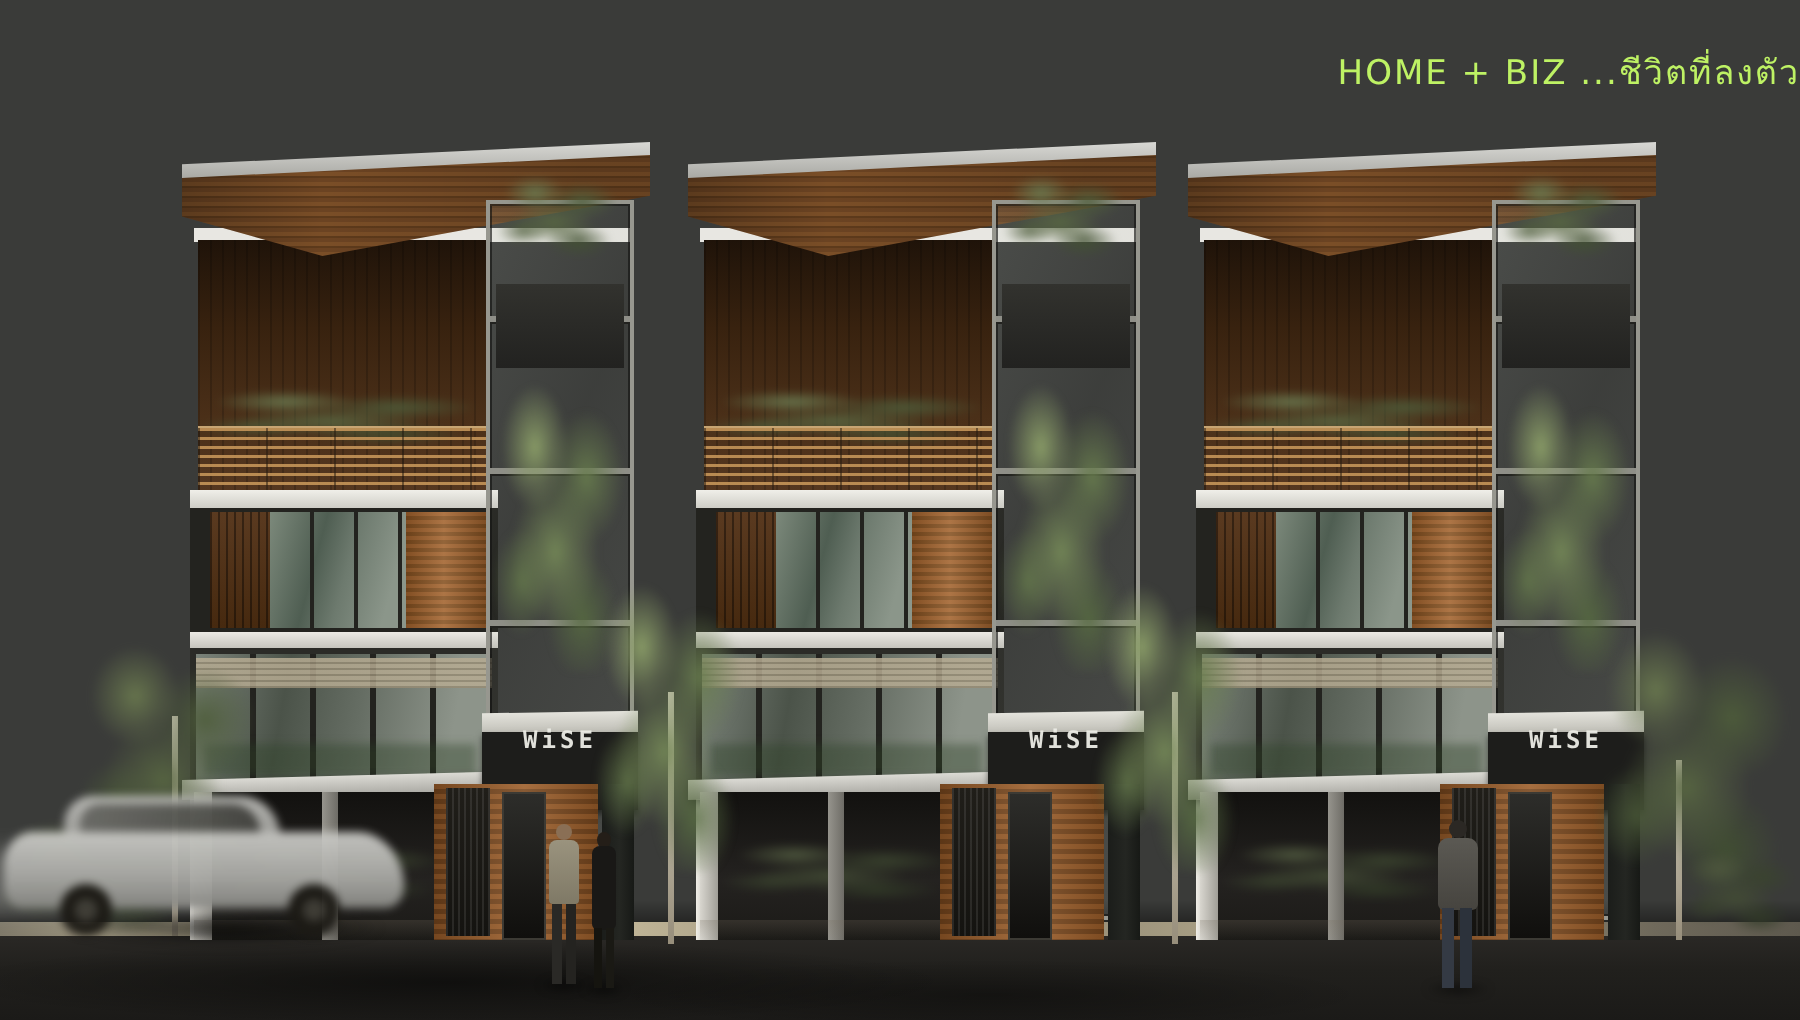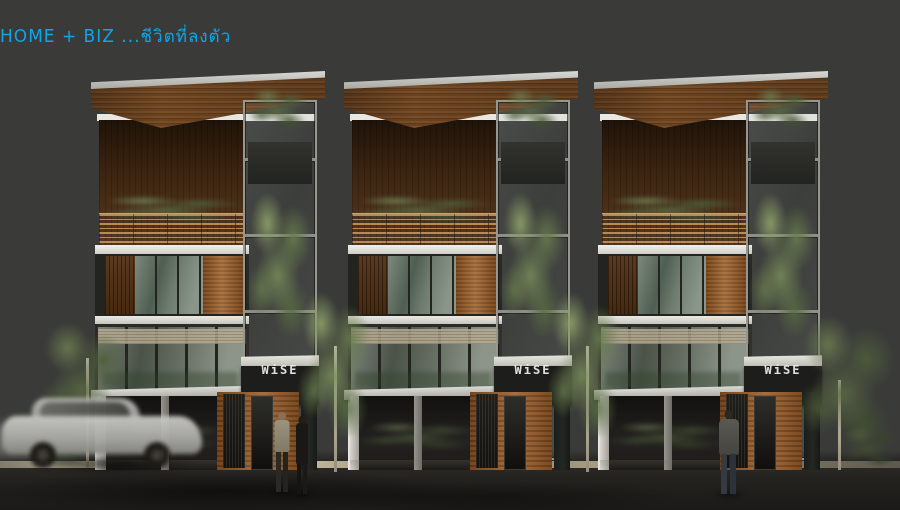--- a/index.html
+++ b/index.html
@@ -1,21 +1,21 @@
 <!DOCTYPE html>
 <html><head>
 <meta charset="utf-8">
 <style>
   html,body{margin:0;padding:0;background:#222;}
   .scene{position:relative;width:900px;height:510px;overflow:hidden;
          background:#3a3b39;font-family:"DejaVu Sans",sans-serif;}
 
   
-  .title{position:absolute;top:22px;left:0;width:100%;text-align:left;
-         color:#0ea5e9;font-size:17px;letter-spacing:1px;font-weight:400;}
+  .title{position:absolute;top:22px;left:0;width:100%;text-align:right;
+         color:#bef264;font-size:17px;letter-spacing:1px;font-weight:400;}
 
   
   .street{position:absolute;left:0;top:468px;width:900px;height:42px;
     background:
       radial-gradient(ellipse 40% 70% at 25% 55%, rgba(0,0,0,.5), rgba(0,0,0,0) 70%),
       radial-gradient(ellipse 30% 60% at 55% 70%, rgba(0,0,0,.35), rgba(0,0,0,0) 70%),
       linear-gradient(to bottom,#2a2825,#21201d 40%,#1b1a18);}
   .curb{position:absolute;left:0;top:461px;width:900px;height:9px;
     background:linear-gradient(to right,#7e7868,#d3c8a7 16%,#cfc3a2 30%,#8a8270 52%,#b0a689 72%,#6f695b 92%,#5e594e);}
   .ground-shade{position:absolute;left:0;top:450px;width:900px;height:14px;

